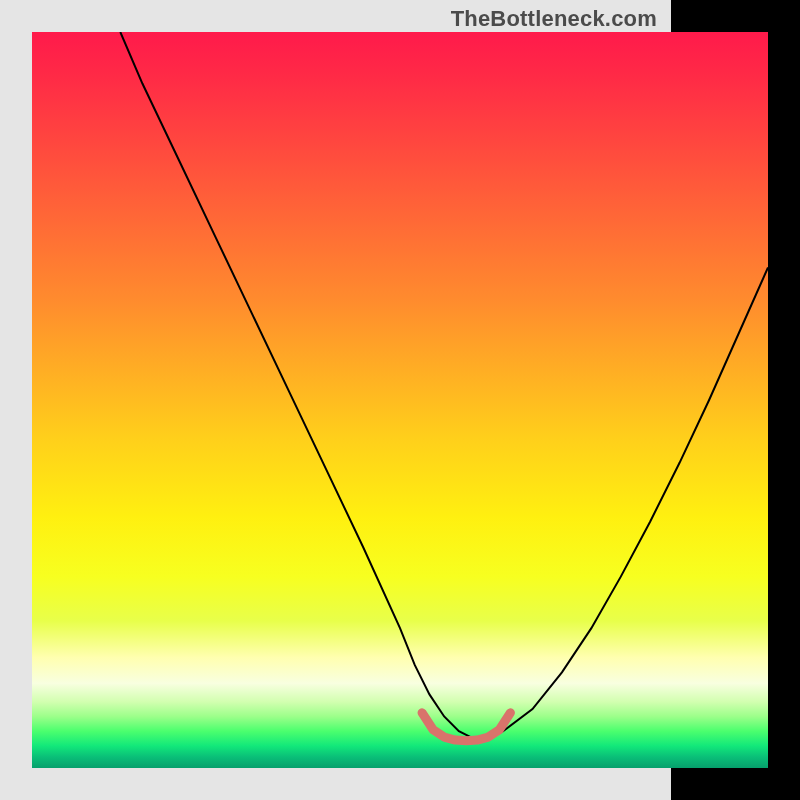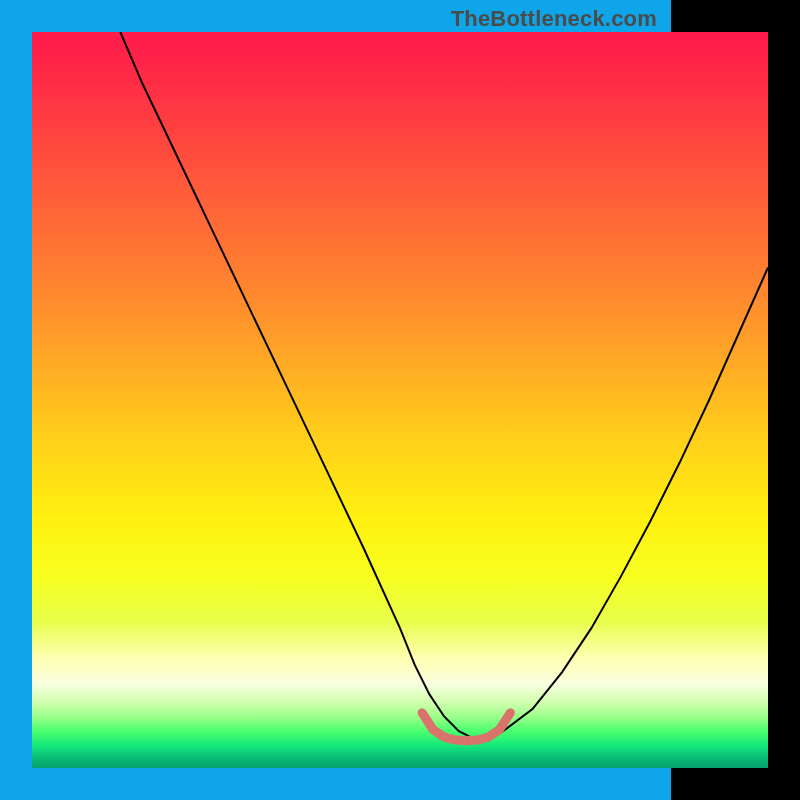--- a/index.html
+++ b/index.html
@@ -8,21 +8,21 @@
     width: 800px;
     height: 800px;
     overflow: hidden;
     font-family: Arial, Helvetica, sans-serif;
     background: #000;
   }
   .frame {
     position: relative;
     width: 671px;
     height: 800px;
-    background: #0ea5e9;
+    background: #e5e5e5;
   }
   .watermark {
     position: absolute;
     top: 6px;
     right: 14px;
     color: #4b4b4b;
     font-size: 22px;
     font-weight: 600;
     letter-spacing: 0.2px;
     z-index: 10;

